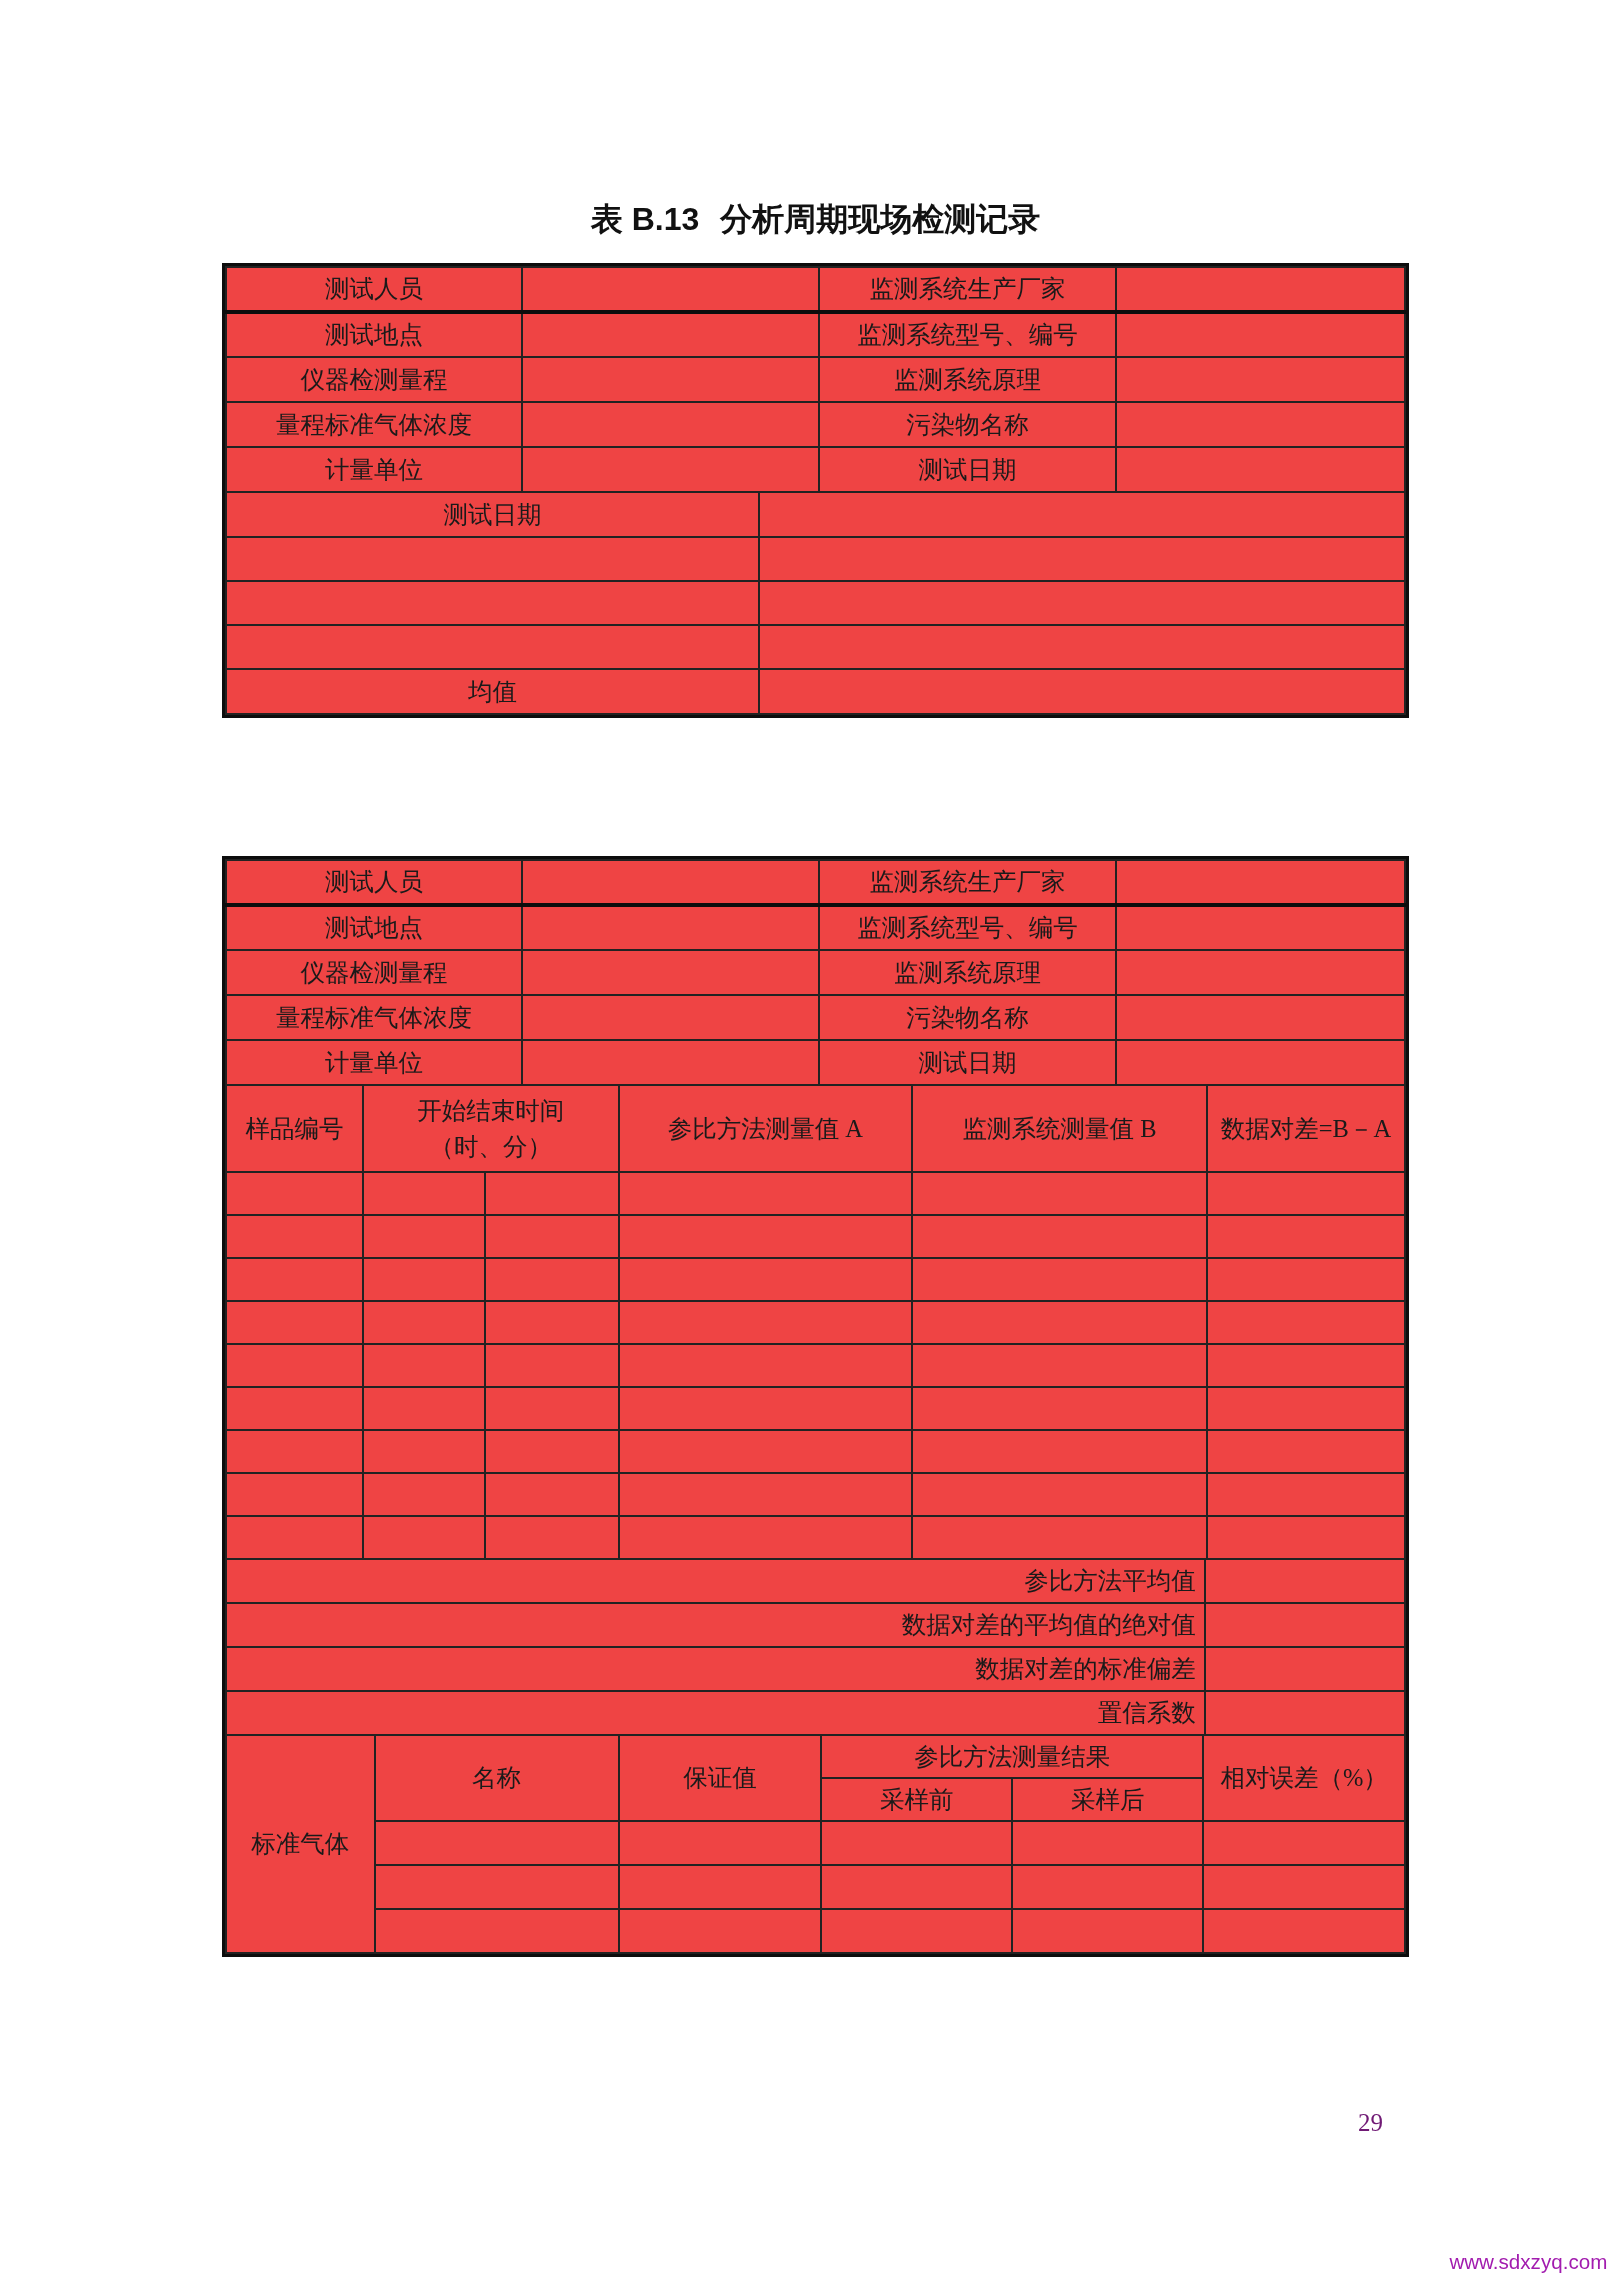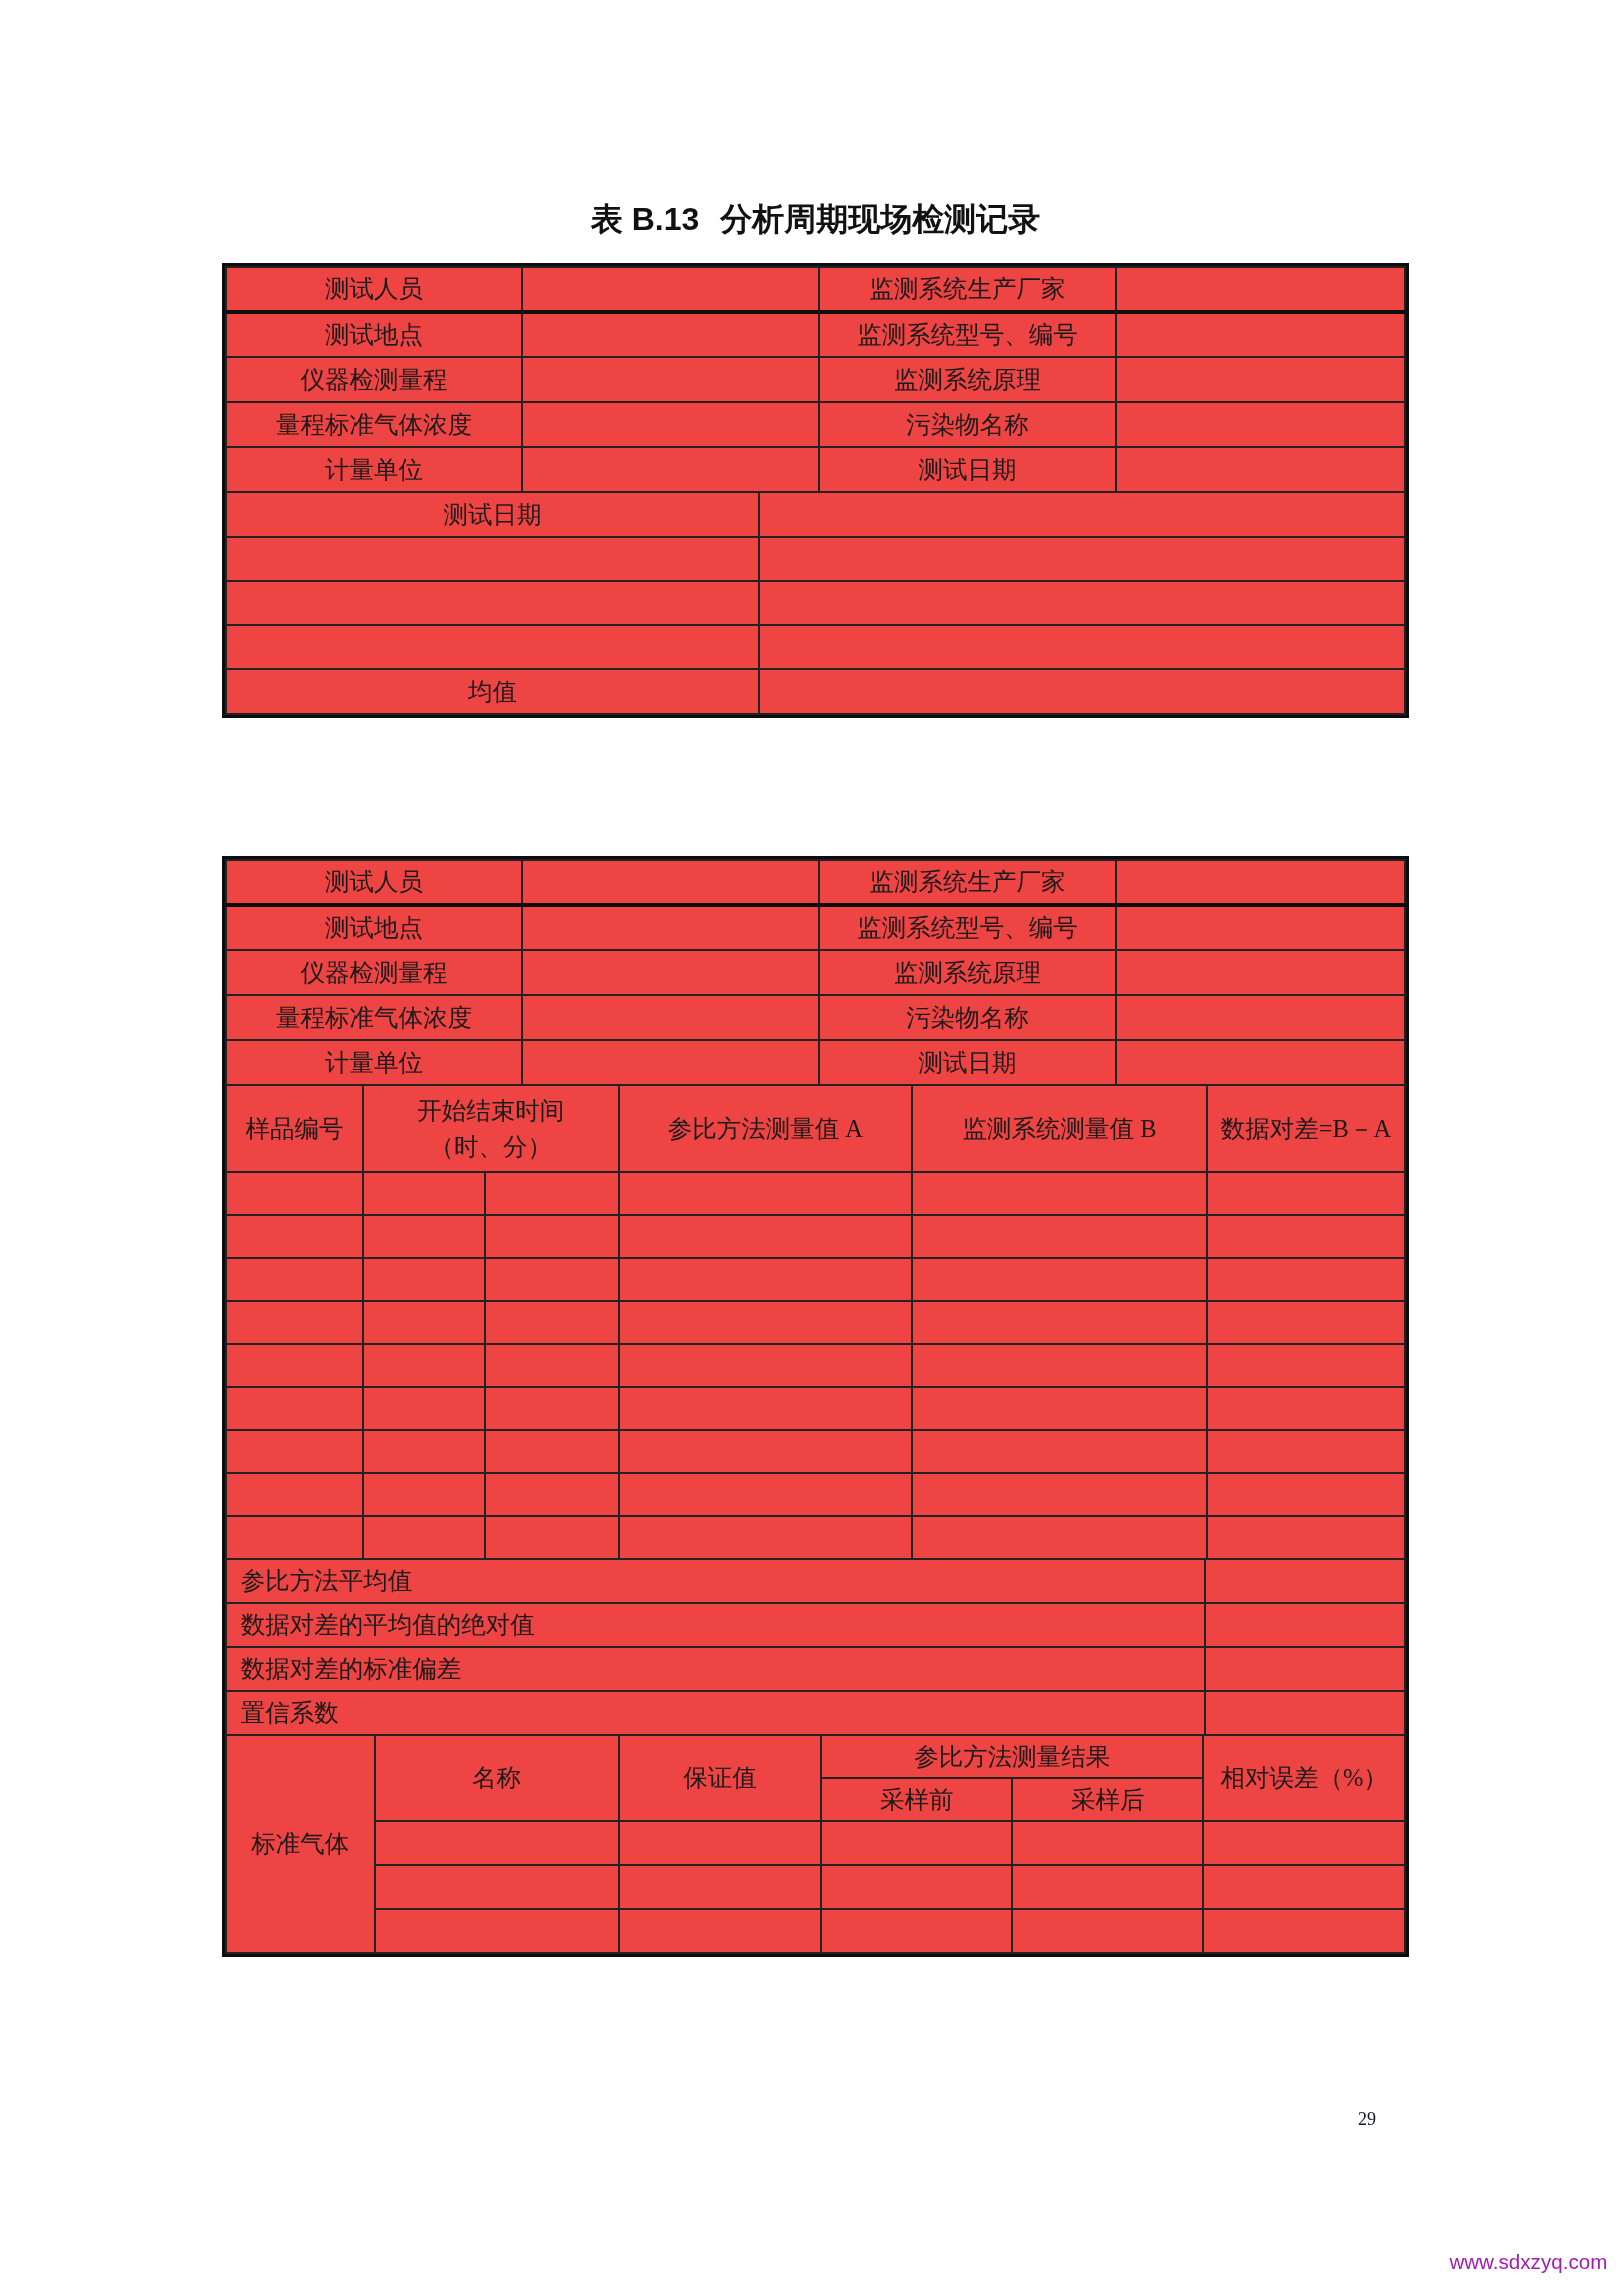--- a/index.html
+++ b/index.html
@@ -46,27 +46,27 @@
     font-size: 24.5px;
     line-height: 1.45;
     padding: 0 7.8px;
     overflow: hidden;
   }
   tr.thick > td { border-bottom-width: 4.9px; border-bottom-color: #0d0d0d; }
   tr.h46 > td { height: 45px; }
   tr.h45 > td { height: 44px; }
   tr.h44 > td { height: 43px; }
   tr.h89 > td { height: 87px; }
-  td.left { text-align: left; padding-left: 13.7px; }
+  td.left { text-align: right; padding-left: 13.7px; }
   .pageno {
     position: absolute;
     top: 2109px;
     left: 1358px;
-    font-size: 18px;
-    color: #0f172a;
+    font-size: 25px;
+    color: #701a75;
   }
   .watermark {
     position: absolute;
     top: 2250px;
     right: 13.7px;
     font-family: "Liberation Sans", "DejaVu Sans", sans-serif;
     font-size: 20.6px;
     color: #a21caf;
   }
 </style>

